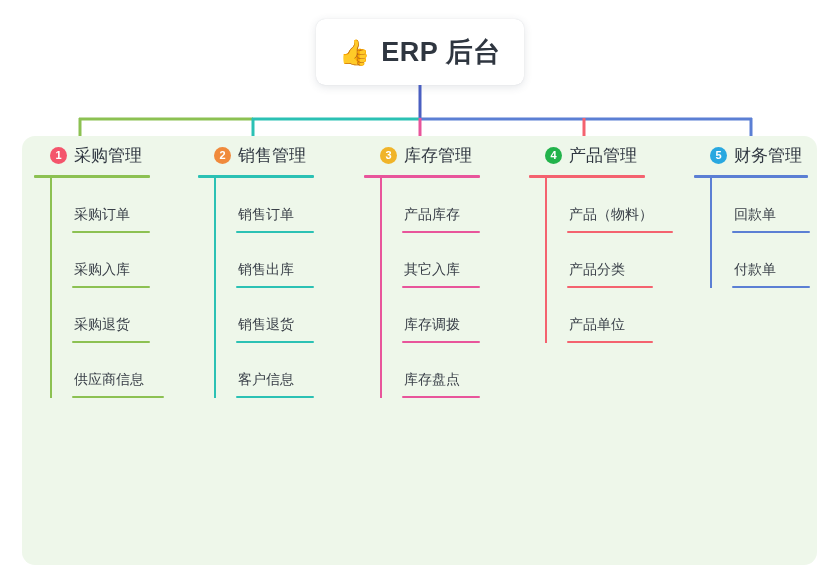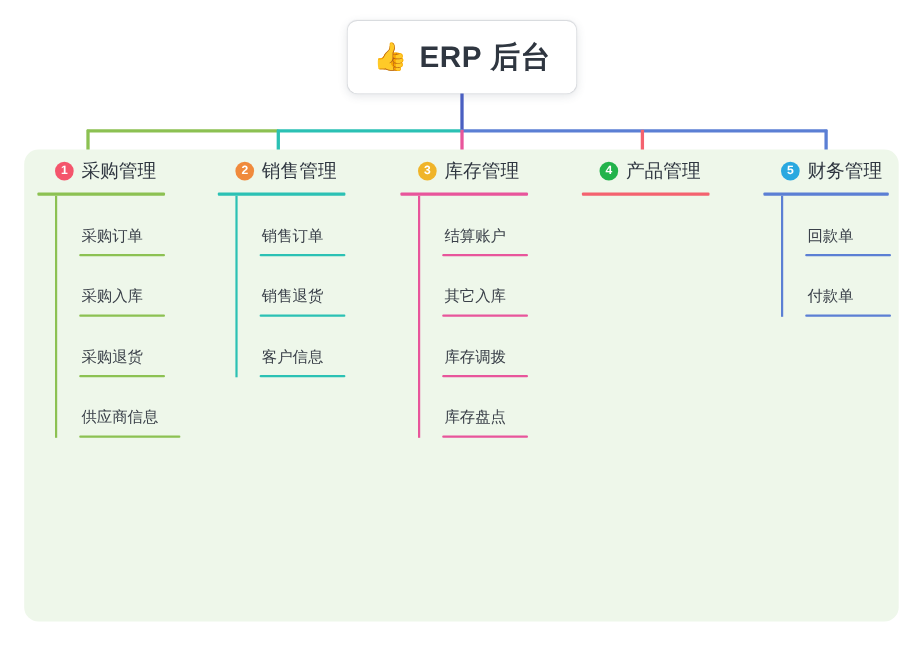--- a/index.html
+++ b/index.html
@@ -195,39 +195,43 @@
           <span class="branch-label">销售管理</span>
         </div>
         <div class="head-rule" style="width: 116px; background: rgb(43, 193, 180);"></div>
         <div class="children">
           <div class="spine" style="background: rgb(43, 193, 180);"></div>
           <div class="child">
             <span class="child-text">销售订单</span>
             <div class="child-rule" style="width: 78px; background: rgb(43, 193, 180);"></div>
           </div>
           <div class="child">
+            <span class="child-text">销售出库</span>
+            <div class="child-rule" style="width: 78px; background: rgb(43, 193, 180);"></div>
+          </div>
+          <div class="child">
             <span class="child-text">销售退货</span>
             <div class="child-rule" style="width: 78px; background: rgb(43, 193, 180);"></div>
           </div>
           <div class="child">
             <span class="child-text">客户信息</span>
             <div class="child-rule" style="width: 78px; background: rgb(43, 193, 180);"></div>
           </div>
         </div>
       </div>
       <div class="branch" style="left: 364px;">
         <div class="branch-head">
           <span class="badge" style="background: rgb(240, 180, 41);">3</span>
           <span class="branch-label">库存管理</span>
         </div>
         <div class="head-rule" style="width: 116px; background: rgb(232, 85, 155);"></div>
         <div class="children">
           <div class="spine" style="background: rgb(232, 85, 155);"></div>
           <div class="child">
-            <span class="child-text">结算账户</span>
+            <span class="child-text">产品库存</span>
             <div class="child-rule" style="width: 78px; background: rgb(232, 85, 155);"></div>
           </div>
           <div class="child">
             <span class="child-text">其它入库</span>
             <div class="child-rule" style="width: 78px; background: rgb(232, 85, 155);"></div>
           </div>
           <div class="child">
             <span class="child-text">库存调拨</span>
             <div class="child-rule" style="width: 78px; background: rgb(232, 85, 155);"></div>
           </div>
@@ -236,20 +240,35 @@
             <div class="child-rule" style="width: 78px; background: rgb(232, 85, 155);"></div>
           </div>
         </div>
       </div>
       <div class="branch" style="left: 529px;">
         <div class="branch-head">
           <span class="badge" style="background: rgb(34, 179, 75);">4</span>
           <span class="branch-label">产品管理</span>
         </div>
         <div class="head-rule" style="width: 116px; background: rgb(244, 98, 111);"></div>
+        <div class="children">
+          <div class="spine" style="background: rgb(244, 98, 111);"></div>
+          <div class="child">
+            <span class="child-text">产品（物料）</span>
+            <div class="child-rule" style="width: 106px; background: rgb(244, 98, 111);"></div>
+          </div>
+          <div class="child">
+            <span class="child-text">产品分类</span>
+            <div class="child-rule" style="width: 86px; background: rgb(244, 98, 111);"></div>
+          </div>
+          <div class="child">
+            <span class="child-text">产品单位</span>
+            <div class="child-rule" style="width: 86px; background: rgb(244, 98, 111);"></div>
+          </div>
+        </div>
       </div>
       <div class="branch" style="left: 694px;">
         <div class="branch-head">
           <span class="badge" style="background: rgb(41, 168, 224);">5</span>
           <span class="branch-label">财务管理</span>
         </div>
         <div class="head-rule" style="width: 114px; background: rgb(91, 127, 212);"></div>
         <div class="children">
           <div class="spine" style="background: rgb(91, 127, 212);"></div>
           <div class="child">

